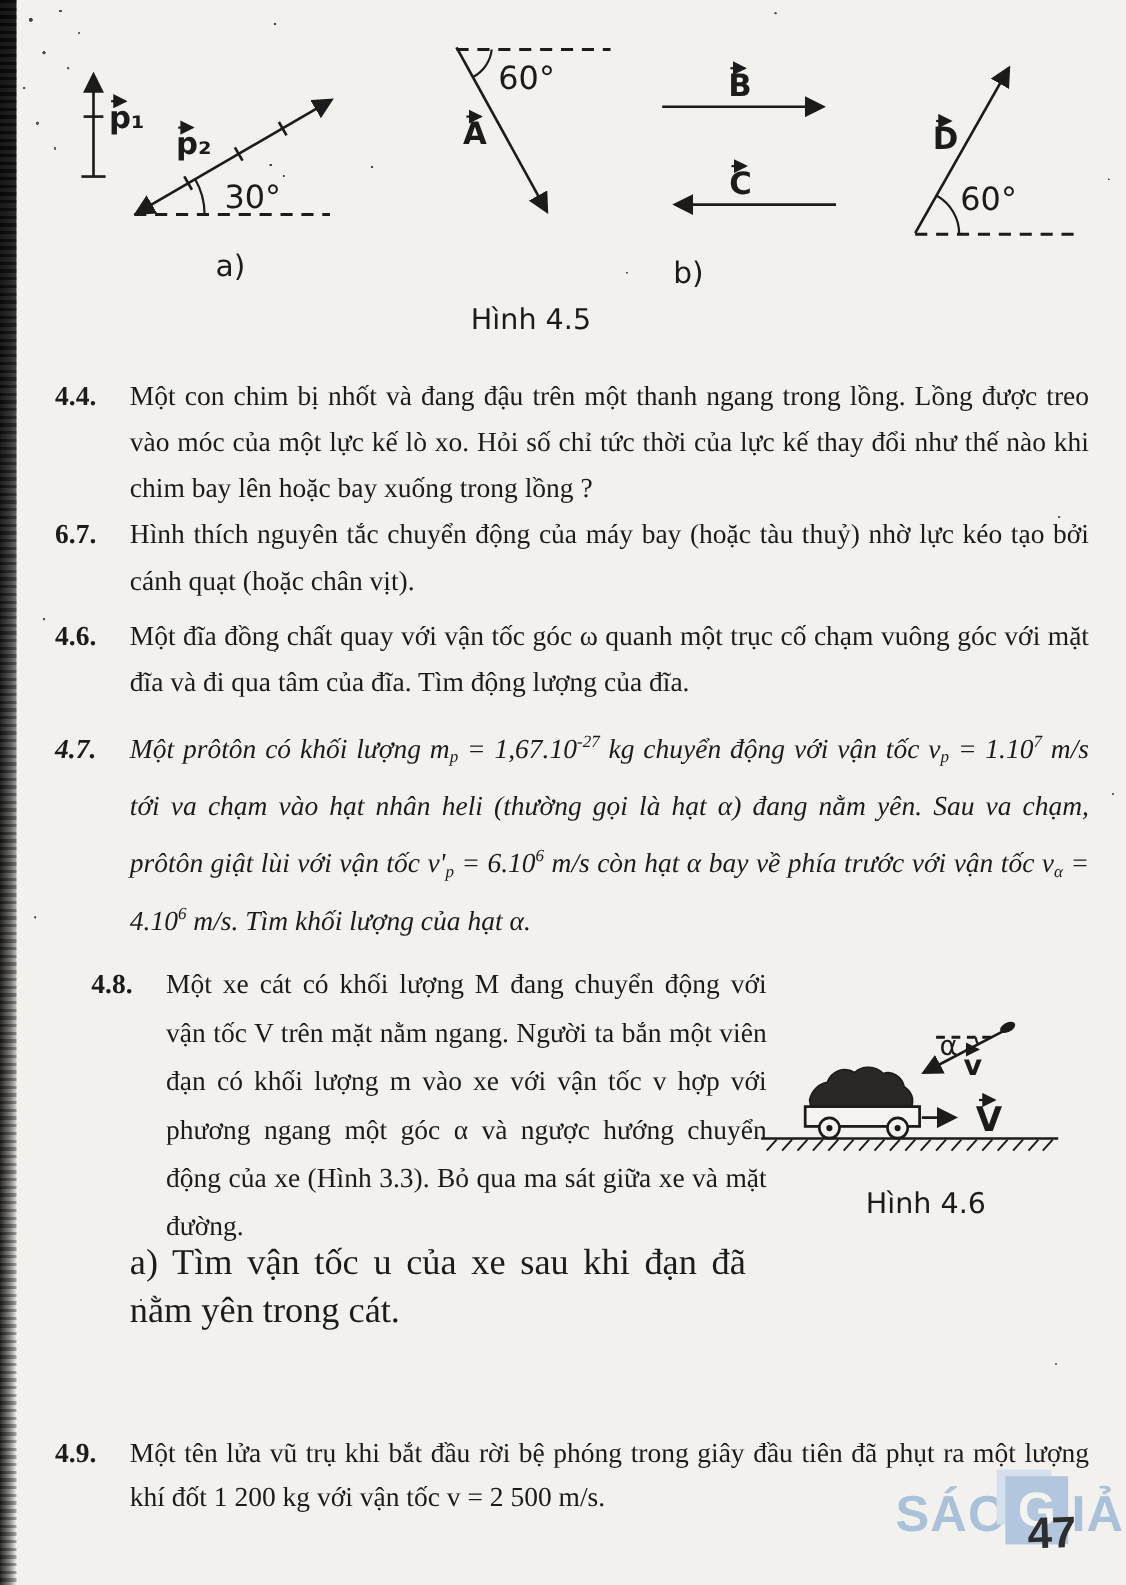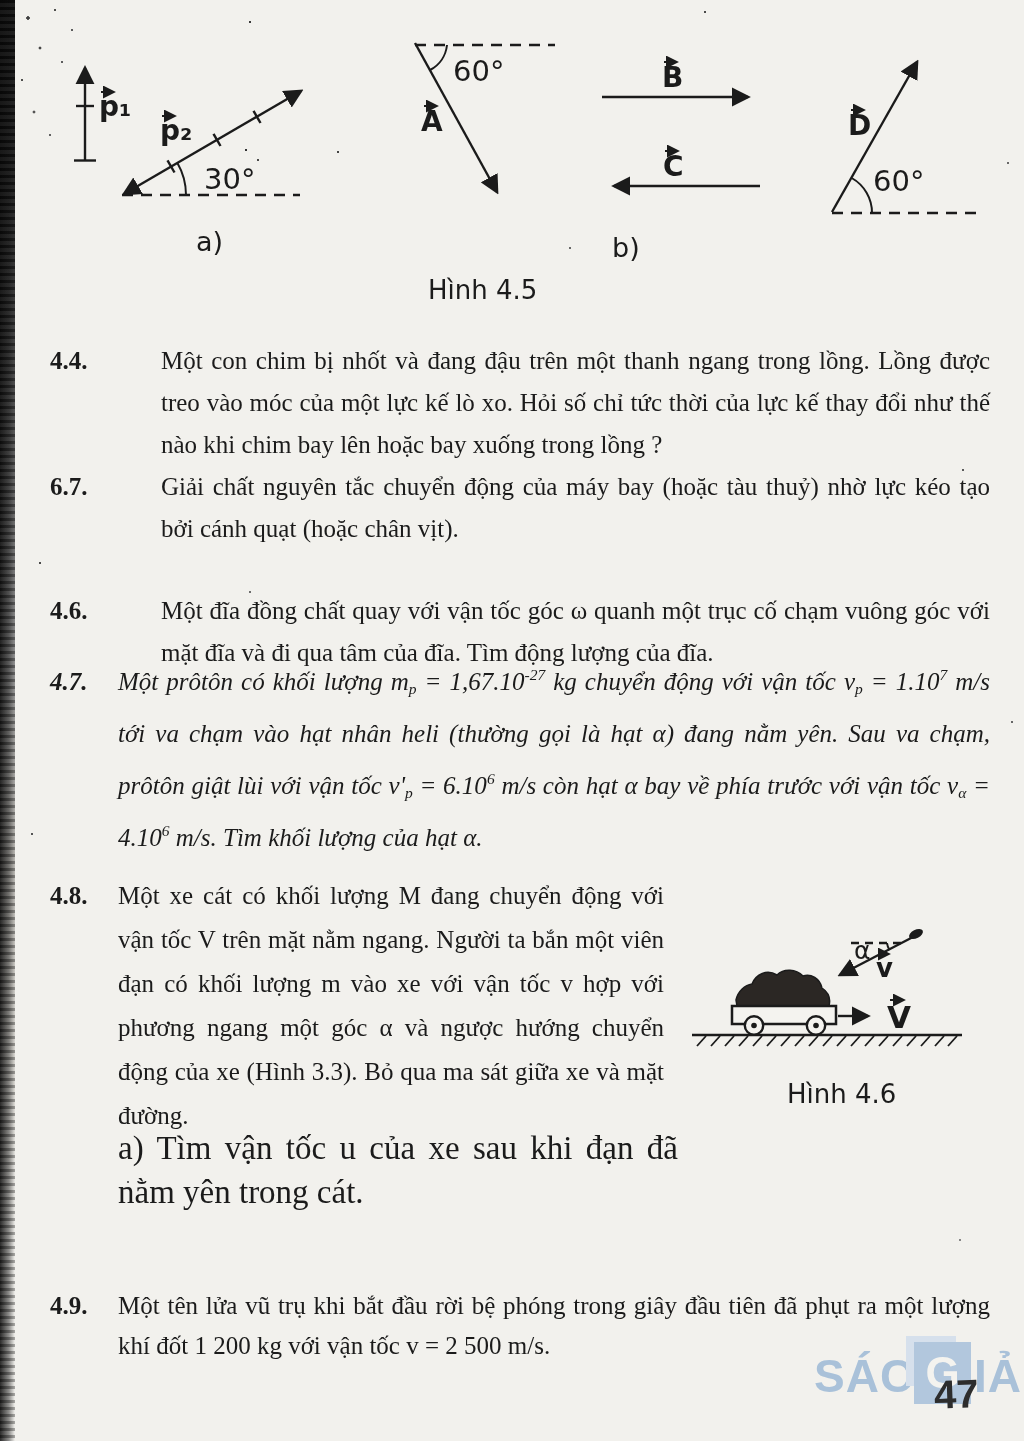--- a/index.html
+++ b/index.html
@@ -53,23 +53,23 @@
   .veclabel{font-size:28px;font-weight:bold;}
   .anglabel{font-size:29px;}
   .figcap{font-size:26px;}
   .partlabel{font-size:27px;}
   .ovarrow{stroke:#1b1b1b;stroke-width:2;fill:none;}
   .hatch{stroke:#1b1b1b;stroke-width:1.8;}
 
   .prob{position:absolute;left:50px;display:flex;font-size:25px;}
   .prob .num{flex:0 0 68px;font-weight:bold;}
   .prob .body{flex:1;text-align:justify;}
-  .lh42{line-height:42px;gap:43px;}
+  .lh42{line-height:42px;}
   .lh44{line-height:44px;}
-  .lh40{line-height:40px;}
+  .lh40{line-height:40px;margin-top:16px;}
   .lh52{line-height:52px;font-style:italic;}
   sup{font-size:0.62em;line-height:0;position:relative;top:-0.62em;vertical-align:baseline;}
   sub{font-size:0.62em;line-height:0;position:relative;top:0.28em;vertical-align:baseline;}
   .para{position:absolute;font-size:33px;text-align:justify;}
 
   .wm{position:absolute;font-family:"Liberation Sans","DejaVu Sans",sans-serif;}
   .wm-brand{font-size:46px;font-weight:bold;letter-spacing:1px;}
   .wm-logo-back{position:absolute;background:#d6e0ec;}
   .wm-logo{position:absolute;background:#b2c7dd;display:flex;align-items:center;justify-content:center;}
   .wm-logo span{color:#f4f3ef;font-family:"Liberation Sans",sans-serif;font-weight:bold;font-size:44px;}
@@ -149,34 +149,34 @@
     <text class="figcap" x="428" y="299">Hình 4.5</text>
   </svg>
 
   <div class="prob lh42" style="top:340px;width:940px;">
     <div class="num">4.4.</div>
     <div class="body">Một con chim bị nhốt và đang đậu trên một thanh ngang trong lồng. Lồng được treo vào móc của một lực kế lò xo. Hỏi số chỉ tức thời của lực kế thay đổi như thế nào khi chim bay lên hoặc bay xuống trong lồng ?</div>
   </div>
 
   <div class="prob lh42" style="top:466px;width:940px;">
     <div class="num">6.7.</div>
-    <div class="body">Giải chất nguyên tắc chuyển động của máy bay (hoặc tàu thuỷ) nhờ lực kéo tạo bởi cánh quạt (hoặc chân vịt).</div>
-  </div>
-
-  <div class="prob lh42" style="top:558px;width:940px;margin-top:32px;">
+    <div class="body">Hình thích nguyên tắc chuyển động của máy bay (hoặc tàu thuỷ) nhờ lực kéo tạo bởi cánh quạt (hoặc chân vịt).</div>
+  </div>
+
+  <div class="prob lh42" style="top:558px;width:940px;">
     <div class="num">4.6.</div>
     <div class="body">Một đĩa đồng chất quay với vận tốc góc ω quanh một trục cố chạm vuông góc với mặt đĩa và đi qua tâm của đĩa. Tìm động lượng của đĩa.</div>
   </div>
 
   <div class="prob lh52" style="top:656px;width:940px;">
     <div class="num">4.7.</div>
     <div class="body">Một prôtôn có khối lượng m<sub>p</sub> = 1,67.10<sup>-27</sup> kg chuyển động với vận tốc v<sub>p</sub> = 1.10<sup>7</sup> m/s tới va chạm vào hạt nhân heli (thường gọi là hạt α) đang nằm yên. Sau va chạm, prôtôn giật lùi với vận tốc v'<sub>p</sub> = 6.10<sup>6</sup> m/s còn hạt α bay về phía trước với vận tốc v<sub>α</sub> = 4.10<sup>6</sup> m/s. Tìm khối lượng của hạt α.</div>
   </div>
 
-  <div class="prob lh44" style="top:874px;width:614px;">
+  <div class="prob lh44" style="top:874px;width:614px;margin-left:33px;">
     <div class="num">4.8.</div>
     <div class="body">Một xe cát có khối lượng M đang chuyển động với vận tốc V trên mặt nằm ngang. Người ta bắn một viên đạn có khối lượng m vào xe với vận tốc v hợp với phương ngang một góc α và ngược hướng chuyển động của xe (Hình 3.3). Bỏ qua ma sát giữa xe và mặt đường.</div>
   </div>
 
   <div class="para lh44" style="left:118px;top:1126px;width:560px;">a) Tìm vận tốc u của xe sau khi đạn đã nằm yên trong cát.</div>
 
 
   <div class="prob lh40" style="top:1286px;width:940px;">
     <div class="num">4.9.</div>
     <div class="body">Một tên lửa vũ trụ khi bắt đầu rời bệ phóng trong giây đầu tiên đã phụt ra một lượng khí đốt 1 200 kg với vận tốc v = 2 500 m/s.</div>

